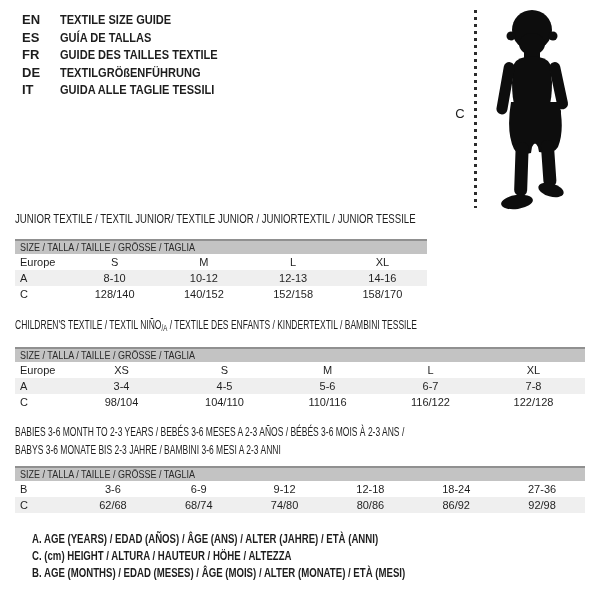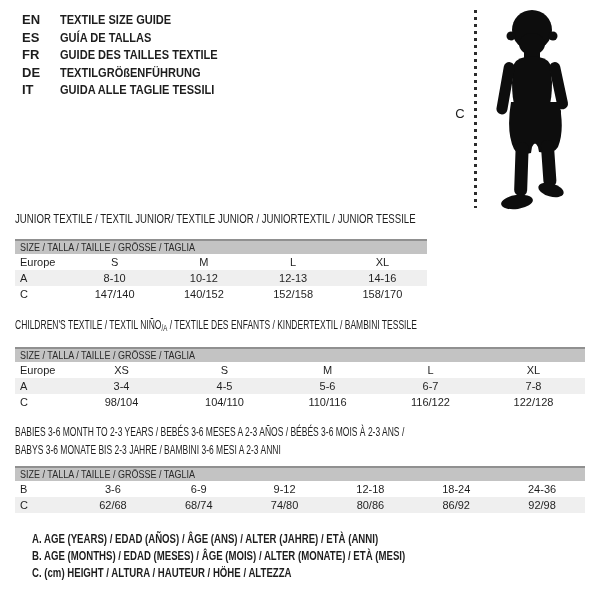--- a/index.html
+++ b/index.html
@@ -133,21 +133,21 @@
       </tr>
       <tr class="alt">
         <td class="lab">A</td>
         <td>8-10</td>
         <td>10-12</td>
         <td>12-13</td>
         <td>14-16</td>
       </tr>
       <tr>
         <td class="lab">C</td>
-        <td>147/140</td>
+        <td>128/140</td>
         <td>140/152</td>
         <td>152/158</td>
         <td>158/170</td>
       </tr>
     </tbody>
       </table>
   </div>
 
   <div class="sec-title t2-title">
     <span class="sx sx68"><span>CHILDREN'S TEXTILE / TEXTIL NIÑO</span><span class="subab">/A</span><span> / TEXTILE DES ENFANTS / KINDERTEXTIL / BAMBINI TESSILE</span></span>
@@ -213,40 +213,40 @@
           <col>
         </colgroup>
       <tbody>
           <tr>
         <td class="lab">B</td>
         <td>3-6</td>
         <td>6-9</td>
         <td>9-12</td>
         <td>12-18</td>
         <td>18-24</td>
-        <td>24-36</td>
+        <td>27-36</td>
       </tr>
       <tr class="alt">
         <td class="lab">C</td>
         <td>62/68</td>
         <td>68/74</td>
         <td>74/80</td>
         <td>80/86</td>
         <td>86/92</td>
         <td>92/98</td>
       </tr>
     </tbody>
       </table>
   </div>
 
   <div class="legend">
     <div class="legend-line">
       <span class="sx sx77">A. AGE (YEARS) / EDAD (AÑOS) / ÂGE (ANS) / ALTER (JAHRE) / ETÀ (ANNI)</span>
     </div>
     <div class="legend-line">
+      <span class="sx sx77">C. (cm) HEIGHT / ALTURA / HAUTEUR / HÖHE / ALTEZZA</span>
+    </div>
+    <div class="legend-line">
       <span class="sx sx77">B. AGE (MONTHS) / EDAD (MESES) / ÂGE (MOIS) / ALTER (MONATE) / ETÀ (MESI)</span>
     </div>
-    <div class="legend-line">
-      <span class="sx sx77">C. (cm) HEIGHT / ALTURA / HAUTEUR / HÖHE / ALTEZZA</span>
-    </div>
   </div>
 
 </div>
 
 </body></html>

